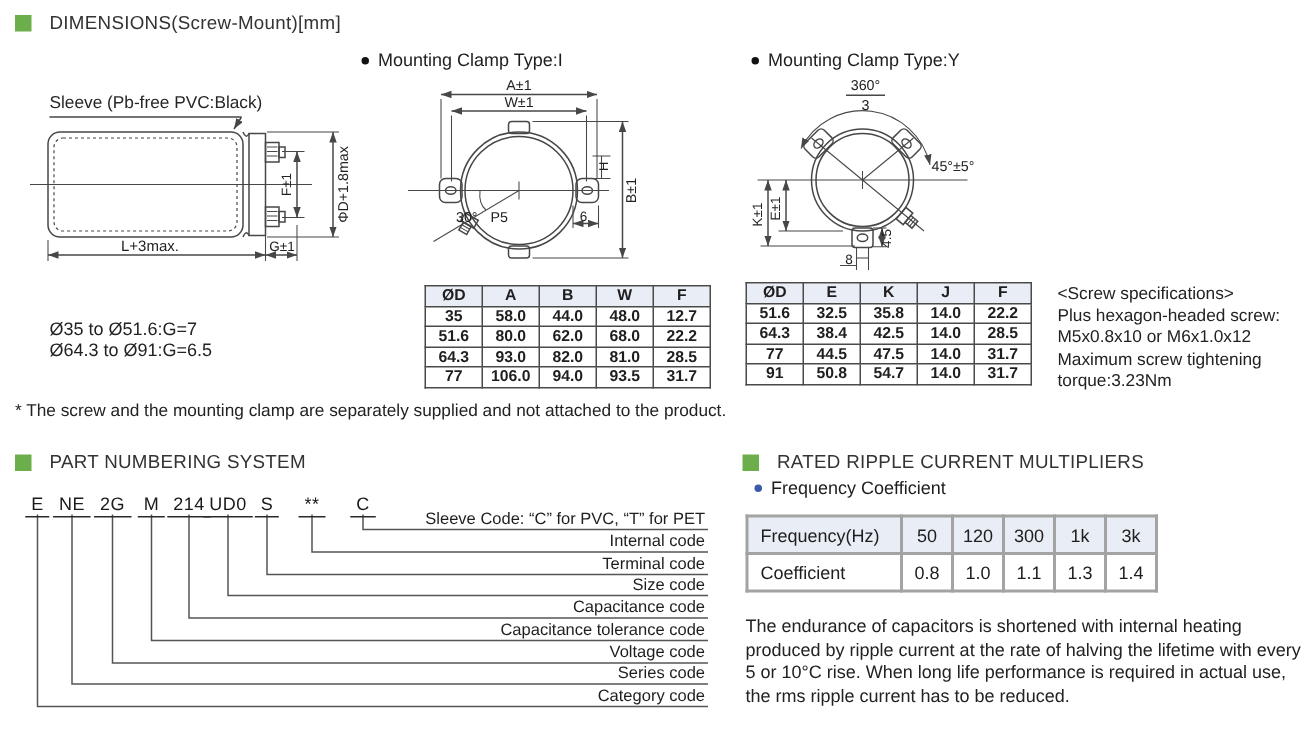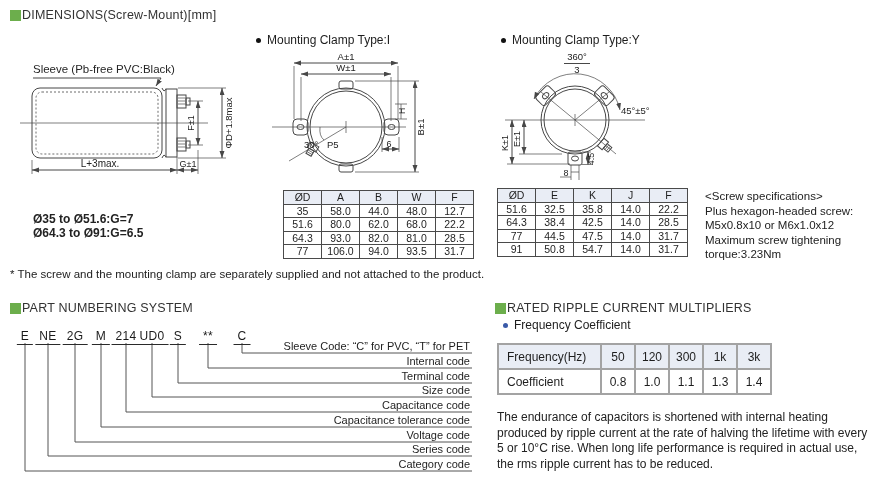--- a/index.html
+++ b/index.html
@@ -1,29 +1,29 @@
 <!DOCTYPE html>
 <html><head>
 <meta charset="utf-8">
 <style>
   :root{ --green:#6cae4c; --blue:#3a5aa8; --ink:#262626; --line:#474747; }
   *{box-sizing:border-box; margin:0; padding:0;}
   body{background:#fff; font-family:"Liberation Sans", sans-serif; color:var(--ink);}
   #page{position:relative; width:874px; height:500px; background:#fff; overflow:hidden;}
   .abs{position:absolute;}
-  .sec-h{display:flex; align-items:center; gap:1px; font-size:12.5px; color:#333; letter-spacing:.2px;}
+  .sec-h{display:flex; align-items:center; gap:12px; font-size:12.5px; color:#333; letter-spacing:.2px;}
   .gsq{width:11px; height:11px; background:var(--green); flex:0 0 auto;}
   .dot-h{display:flex; align-items:center; gap:6px; font-size:12px; color:#1d1d1d;}
   .dot{width:5px; height:5px; border-radius:50%; background:#121212; flex:0 0 auto;}
   .dot.blue{background:var(--blue);}
-  .note{font-size:12px; line-height:14.5px; color:#222;font-weight:bold;}
+  .note{font-size:12px; line-height:14.5px; color:#222;}
   .foot{font-size:11.5px; color:#222;}
   table.dim{border-collapse:collapse; table-layout:fixed; text-align:center;
     font-size:10.5px; color:#1e1e1e; border:1.5px solid #4a4a4a; background:#fff;}
-  table.dim th, table.dim td{border:1px solid #4a4a4a; width:38px; height:13.5px; padding:0 1px; font-weight:400;}
+  table.dim th, table.dim td{border:1px solid #4a4a4a; width:38px; height:13.5px; padding:0 1px; font-weight:700;}
   table.dim thead th{background:#e9edf5;}
   table.freq{border-collapse:collapse; table-layout:fixed; font-size:12px; color:#1e1e1e;
     border:1.5px solid #4a4a4a; background:#fff;}
   table.freq th, table.freq td{border:2px solid #a3a3a3; height:25px; text-align:center; font-weight:400; padding:0 2px;}
   table.freq thead th{background:#e9edf5;}
   table.freq .lbl{width:103px; text-align:left; padding-left:8px;}
   table.freq .v{width:34px;}
   .specs{font-size:11.5px; line-height:14.6px; color:#222;}
   .para{font-size:12px; line-height:15.6px; color:#222; width:376px; text-align:left;}
   .code{position:absolute; top:329px; transform:translateX(-50%); font-size:12px; color:#1a1a1a;
@@ -34,21 +34,21 @@
 </head>
 <body>
 
 <div id="page">
 
   <div class="abs sec-h" style="left:10px; top:8px;">
     <span class="gsq"></span>
     <span>DIMENSIONS(Screw-Mount)[mm]</span>
   </div>
 
-  <div class="abs dot-h" style="left:256px; top:33px;">
+  <div class="abs dot-h" style="left:241px; top:33px;">
     <span class="dot"></span>
     <span>Mounting Clamp Type:I</span>
   </div>
 
   <div class="abs dot-h" style="left:501px; top:33px;">
     <span class="dot"></span>
     <span>Mounting Clamp Type:Y</span>
   </div>
 
   <svg class="abs" style="left:0; top:0;" width="874" height="500" viewBox="0 0 874 500">

